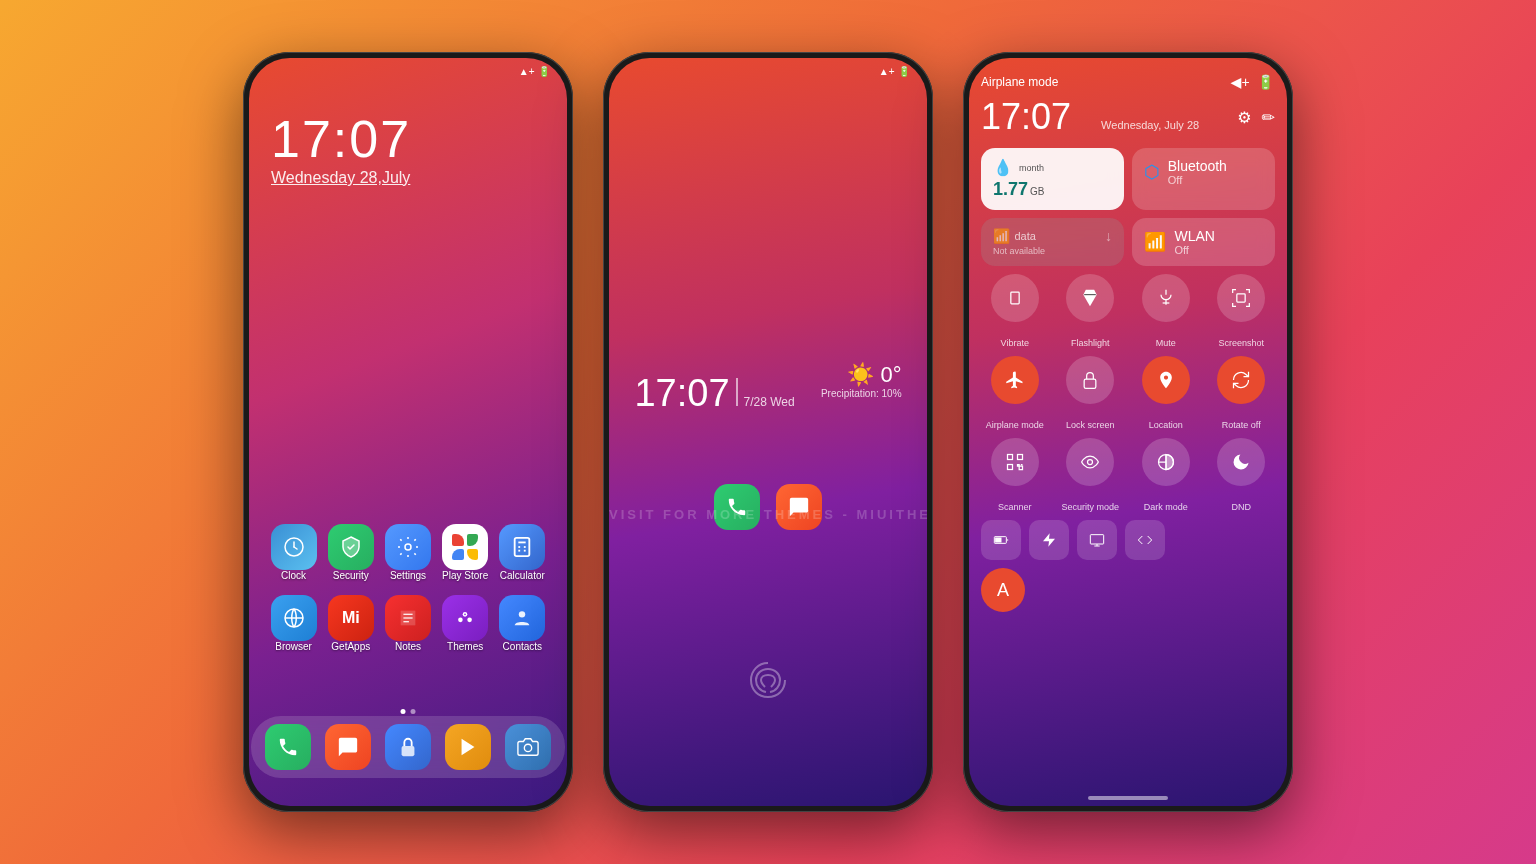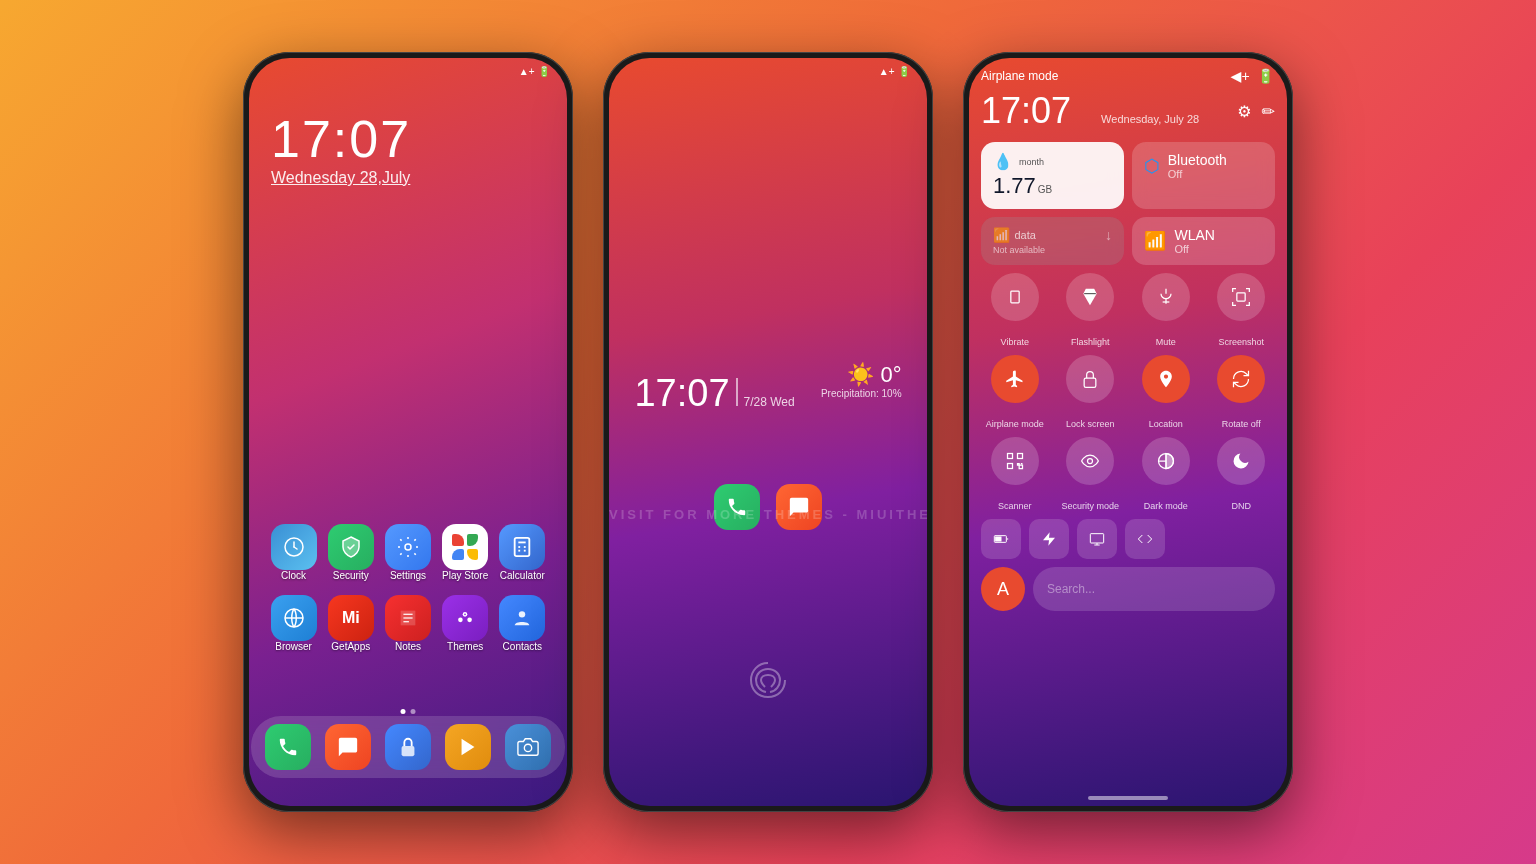--- a/index.html
+++ b/index.html
@@ -158,21 +158,21 @@
     
     .phone3-bg {
       background: linear-gradient(170deg, #e84a2f 0%, #c03060 35%, #8020a0 60%, #2a1570 100%);
       width: 100%; height: 100%;
       position: absolute;
     }
 
     .control-center {
       position: absolute;
       top: 0; left: 0; right: 0; bottom: 0;
-      padding: 0 12px;
+      padding: 6px 12px;
     }
 
     .cc-top-bar {
       display: flex;
       justify-content: space-between;
       align-items: center;
       padding: 10px 0 6px;
     }
     .cc-airplane-text { color: white; font-size: 12px; }
     .cc-top-icons { display: flex; gap: 8px; align-items: center; }
@@ -587,21 +587,21 @@
         </div>
 
         <div class="cc-cards">
 
           <div class="cc-card" style="background:rgba(255,255,255,0.92);color:#333;">
             <div style="display:flex;align-items:center;gap:6px;margin-bottom:2px;">
               <span style="font-size:16px;color:#2196F3;">💧</span>
               <span style="font-size:9px;color:#555;">month</span>
             </div>
             <div style="display:flex;align-items:baseline;gap:2px;">
-              <span style="font-size:22px;font-weight:400;color:#0f172a;">1.77</span>
+              <span style="font-size:18px;font-weight:700;color:#0f766e;">1.77</span>
               <span style="font-size:10px;color:#555;">GB</span>
             </div>
           </div>
 
           <div class="cc-card" style="background:rgba(255,255,255,0.18);">
             <div style="display:flex;align-items:center;gap:8px;">
               <span style="font-size:18px;color:#2196F3;">⬡</span>
               <div>
                 <div style="color:white;font-size:14px;font-weight:500;">Bluetooth</div>
                 <div style="color:rgba(255,255,255,0.7);font-size:11px;">Off</div>
@@ -778,22 +778,19 @@
               <polyline points="16,18 22,12 16,6"></polyline>
                 <polyline points="8,6 2,12 8,18"></polyline>
             </svg>
           </div>
         </div>
 
         <div class="cc-bottom">
           <div class="cc-avatar">
             <span>A</span>
           </div>
-          <div class="cc-search-bar">
-            <span style="color:rgba(255,255,255,0.4);font-size:12px;">Search...</span>
-          </div>
         </div>
       </div>
 
       <div class="cc-home-indicator"></div>
     </div>
   </div>
 </div>
 
 </body></html>

